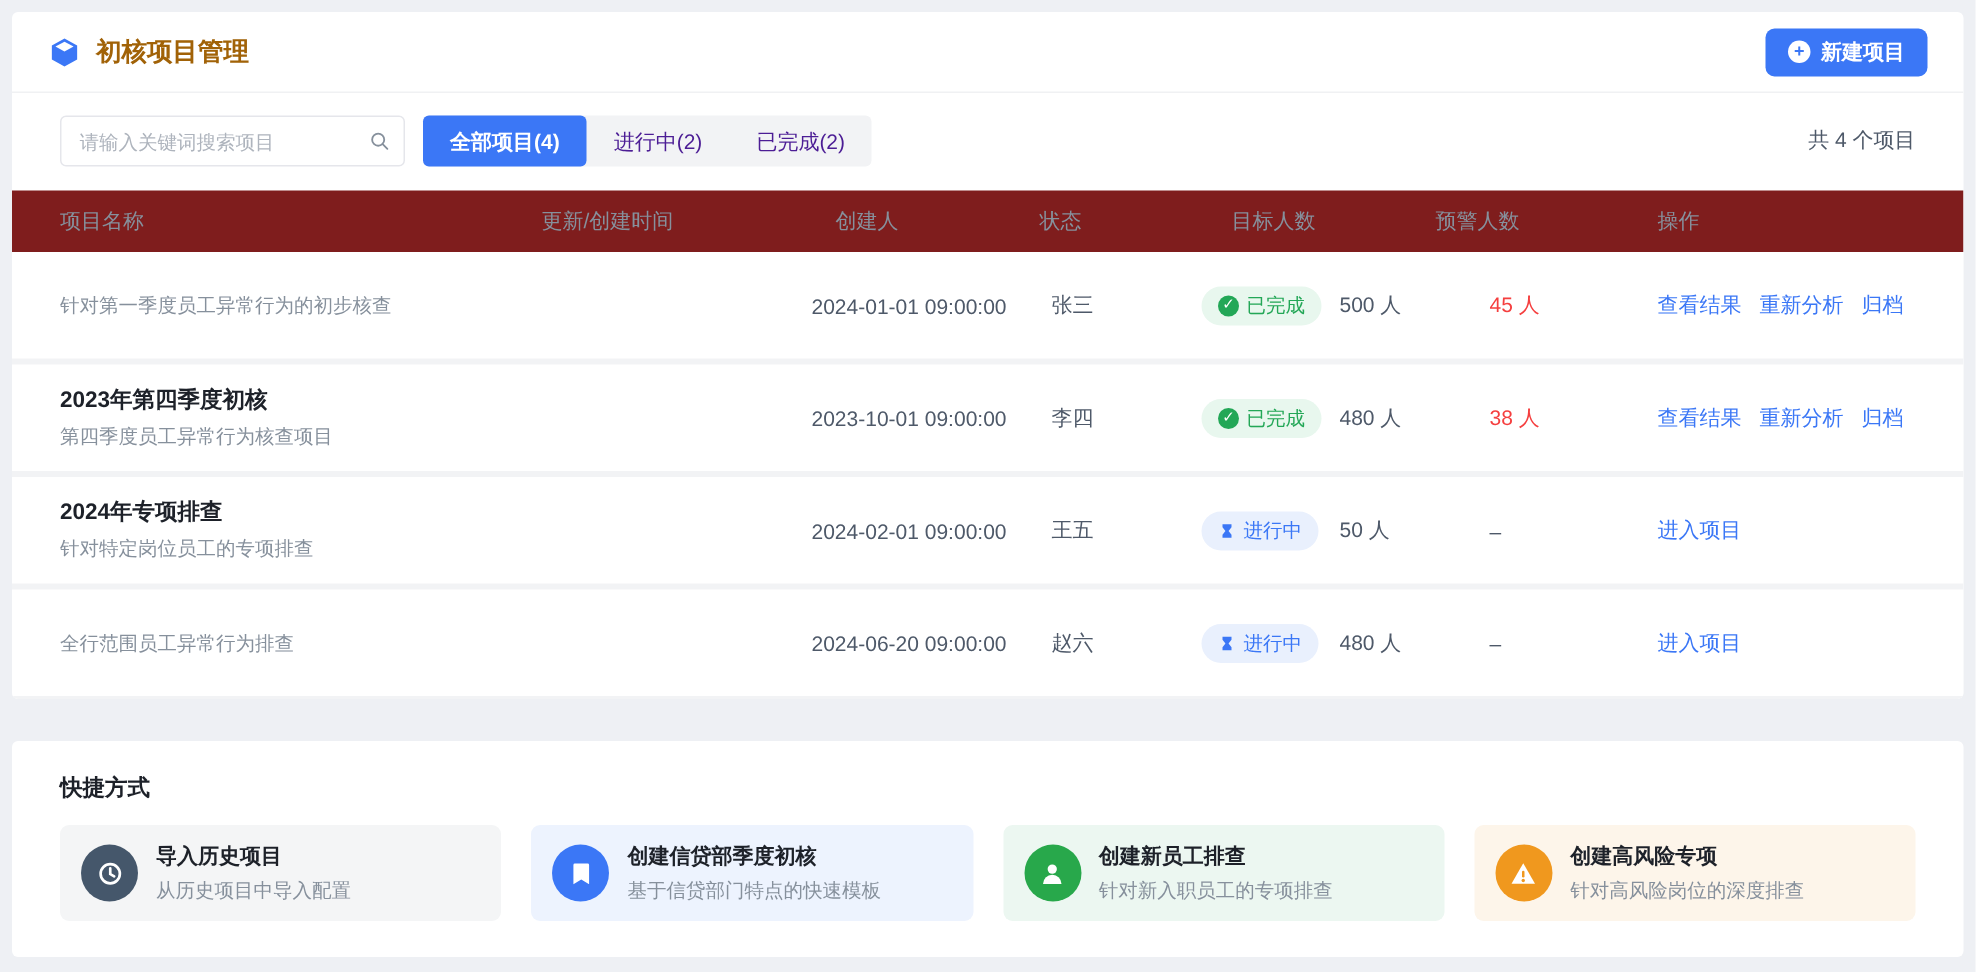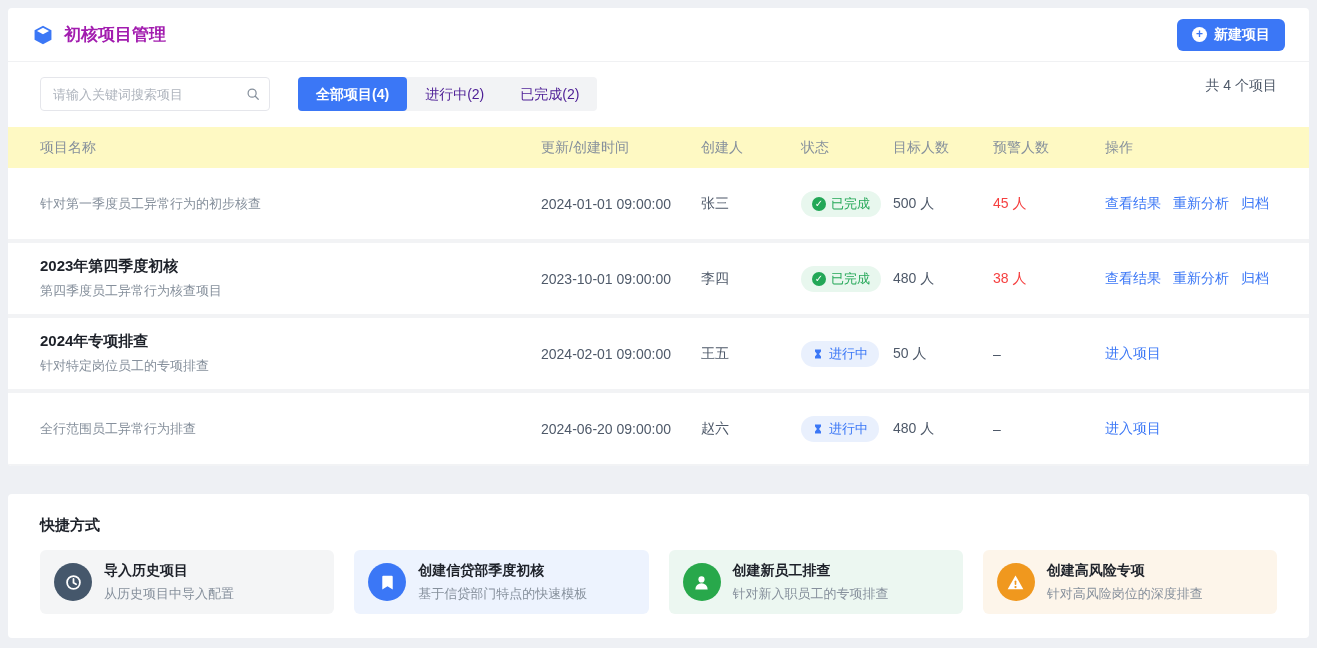--- a/index.html
+++ b/index.html
@@ -14,34 +14,34 @@
 
   .card { background:#fff; border-radius:4px; }
   .main-card { height:458px; margin-bottom:28px; overflow:hidden; display:flex; flex-direction:column; }
 
   
   .panel-header {
     height:54px; flex:0 0 54px; display:flex; align-items:center;
     padding:0 24px; border-bottom:1px solid #f0f1f3;
   }
   .title-wrap { display:flex; align-items:center; gap:10px; }
-  .page-title { font-size:17px; font-weight:700; color:#a21caf; }
+  .page-title { font-size:17px; font-weight:700; color:#a16207; }
   .primary-btn {
     margin-left:auto; display:inline-flex; align-items:center; gap:7px;
     background:var(--primary); color:#fff; border:none; cursor:pointer;
     height:32px; padding:0 15px; border-radius:6px; font-size:14px; font-weight:600;
     font-family:inherit;
   }
   .plus-ic {
     width:15px; height:15px; border-radius:50%; background:#fff; color:var(--primary);
     font-size:12px; font-weight:700; line-height:15px; text-align:center; display:inline-block;
   }
 
   
-  .toolbar { display:flex; align-items:flex-start; gap:28px; padding:15px 32px 16px; flex:0 0 65px; }
+  .toolbar { display:flex; align-items:center; gap:12px; padding:15px 32px 16px; flex:0 0 65px; }
   .search-box { position:relative; }
   .search-box input {
     width:230px; height:34px; border:1px solid #e5e6eb; border-radius:4px;
     padding:0 32px 0 12px; font-size:13px; color:#1d2129; outline:none; font-family:inherit;
   }
   .search-box input::placeholder { color:#aeb4bd; }
   .search-ic { position:absolute; right:10px; top:10px; }
   .tabs { display:flex; background:#f2f3f5; border-radius:4px; }
   .tab {
     height:34px; padding:0 18px; border:none; background:transparent; cursor:pointer;
@@ -49,21 +49,21 @@
   }
   .tab.active { background:var(--primary); color:#fff; font-weight:600; }
   .total-count { margin-left:auto; font-size:14px; color:#4e5969; }
 
   
   .tgrid {
     display:grid;
     grid-template-columns: 1fr 160px 100px 92px 100px 112px 172px;
     align-items:center; padding:0 32px;
   }
-  .thead { background:#fef9c3; height:41px; flex:0 0 41px; }
+  .thead { background:#7f1d1d; height:41px; flex:0 0 41px;gap:36px; }
   .thead .th { font-size:14px; color:#86909c; white-space:nowrap; }
   .rows { flex:1; display:flex; flex-direction:column; gap:4px; background:#f2f3f5; }
   .row { background:#fff; height:71px; flex:0 0 71px; }
   .cell { font-size:14px; color:#4e5969; white-space:nowrap; }
   .name-cell { display:flex; flex-direction:column; justify-content:center; gap:6px; }
   .pname { font-size:15px; font-weight:700; color:#1d2129; }
   .pdesc { font-size:13px; color:#86909c; }
   .warn.alert { color:var(--danger); }
 
   .badge {

